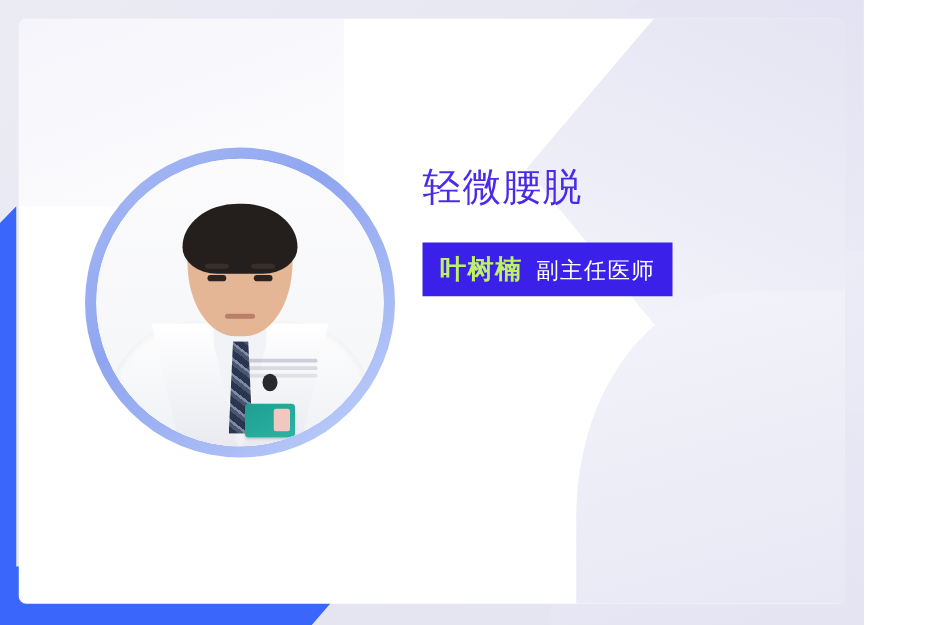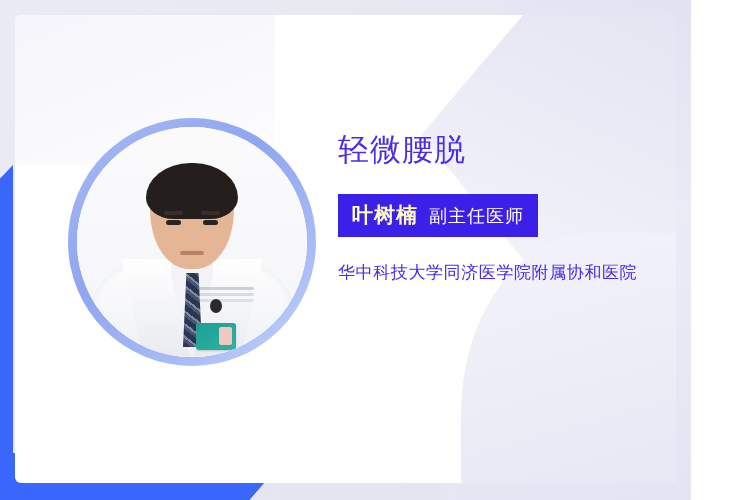--- a/index.html
+++ b/index.html
@@ -305,21 +305,21 @@
     margin-top: 22px;
   }
   .name-badge {
     display: inline-flex;
     align-items: baseline;
     background: #3a20e8;
     padding: 7px 14px 8px 14px;
     gap: 11px;
   }
   .name-badge .doc-name {
-    color: #fef9c3;
+    color: #bef264;
     font-size: 21px;
     font-weight: bold;
     letter-spacing: 1px;
   }
   .name-badge .doc-title {
     color: #ffffff;
     font-size: 18px;
     font-weight: 400;
     letter-spacing: 1px;
   }
@@ -380,17 +380,16 @@
     </h1>
 
     <div class="badge-row">
       <div class="name-badge">
         <span class="doc-name">叶树楠</span>
         <span class="doc-title">副主任医师</span>
       </div>
     </div>
 
     <div class="affil">
-      <div>华中科技大学同济医学院附属协和医院</div>
     </div>
   </div>
 
 </div>
 
 </body></html>

